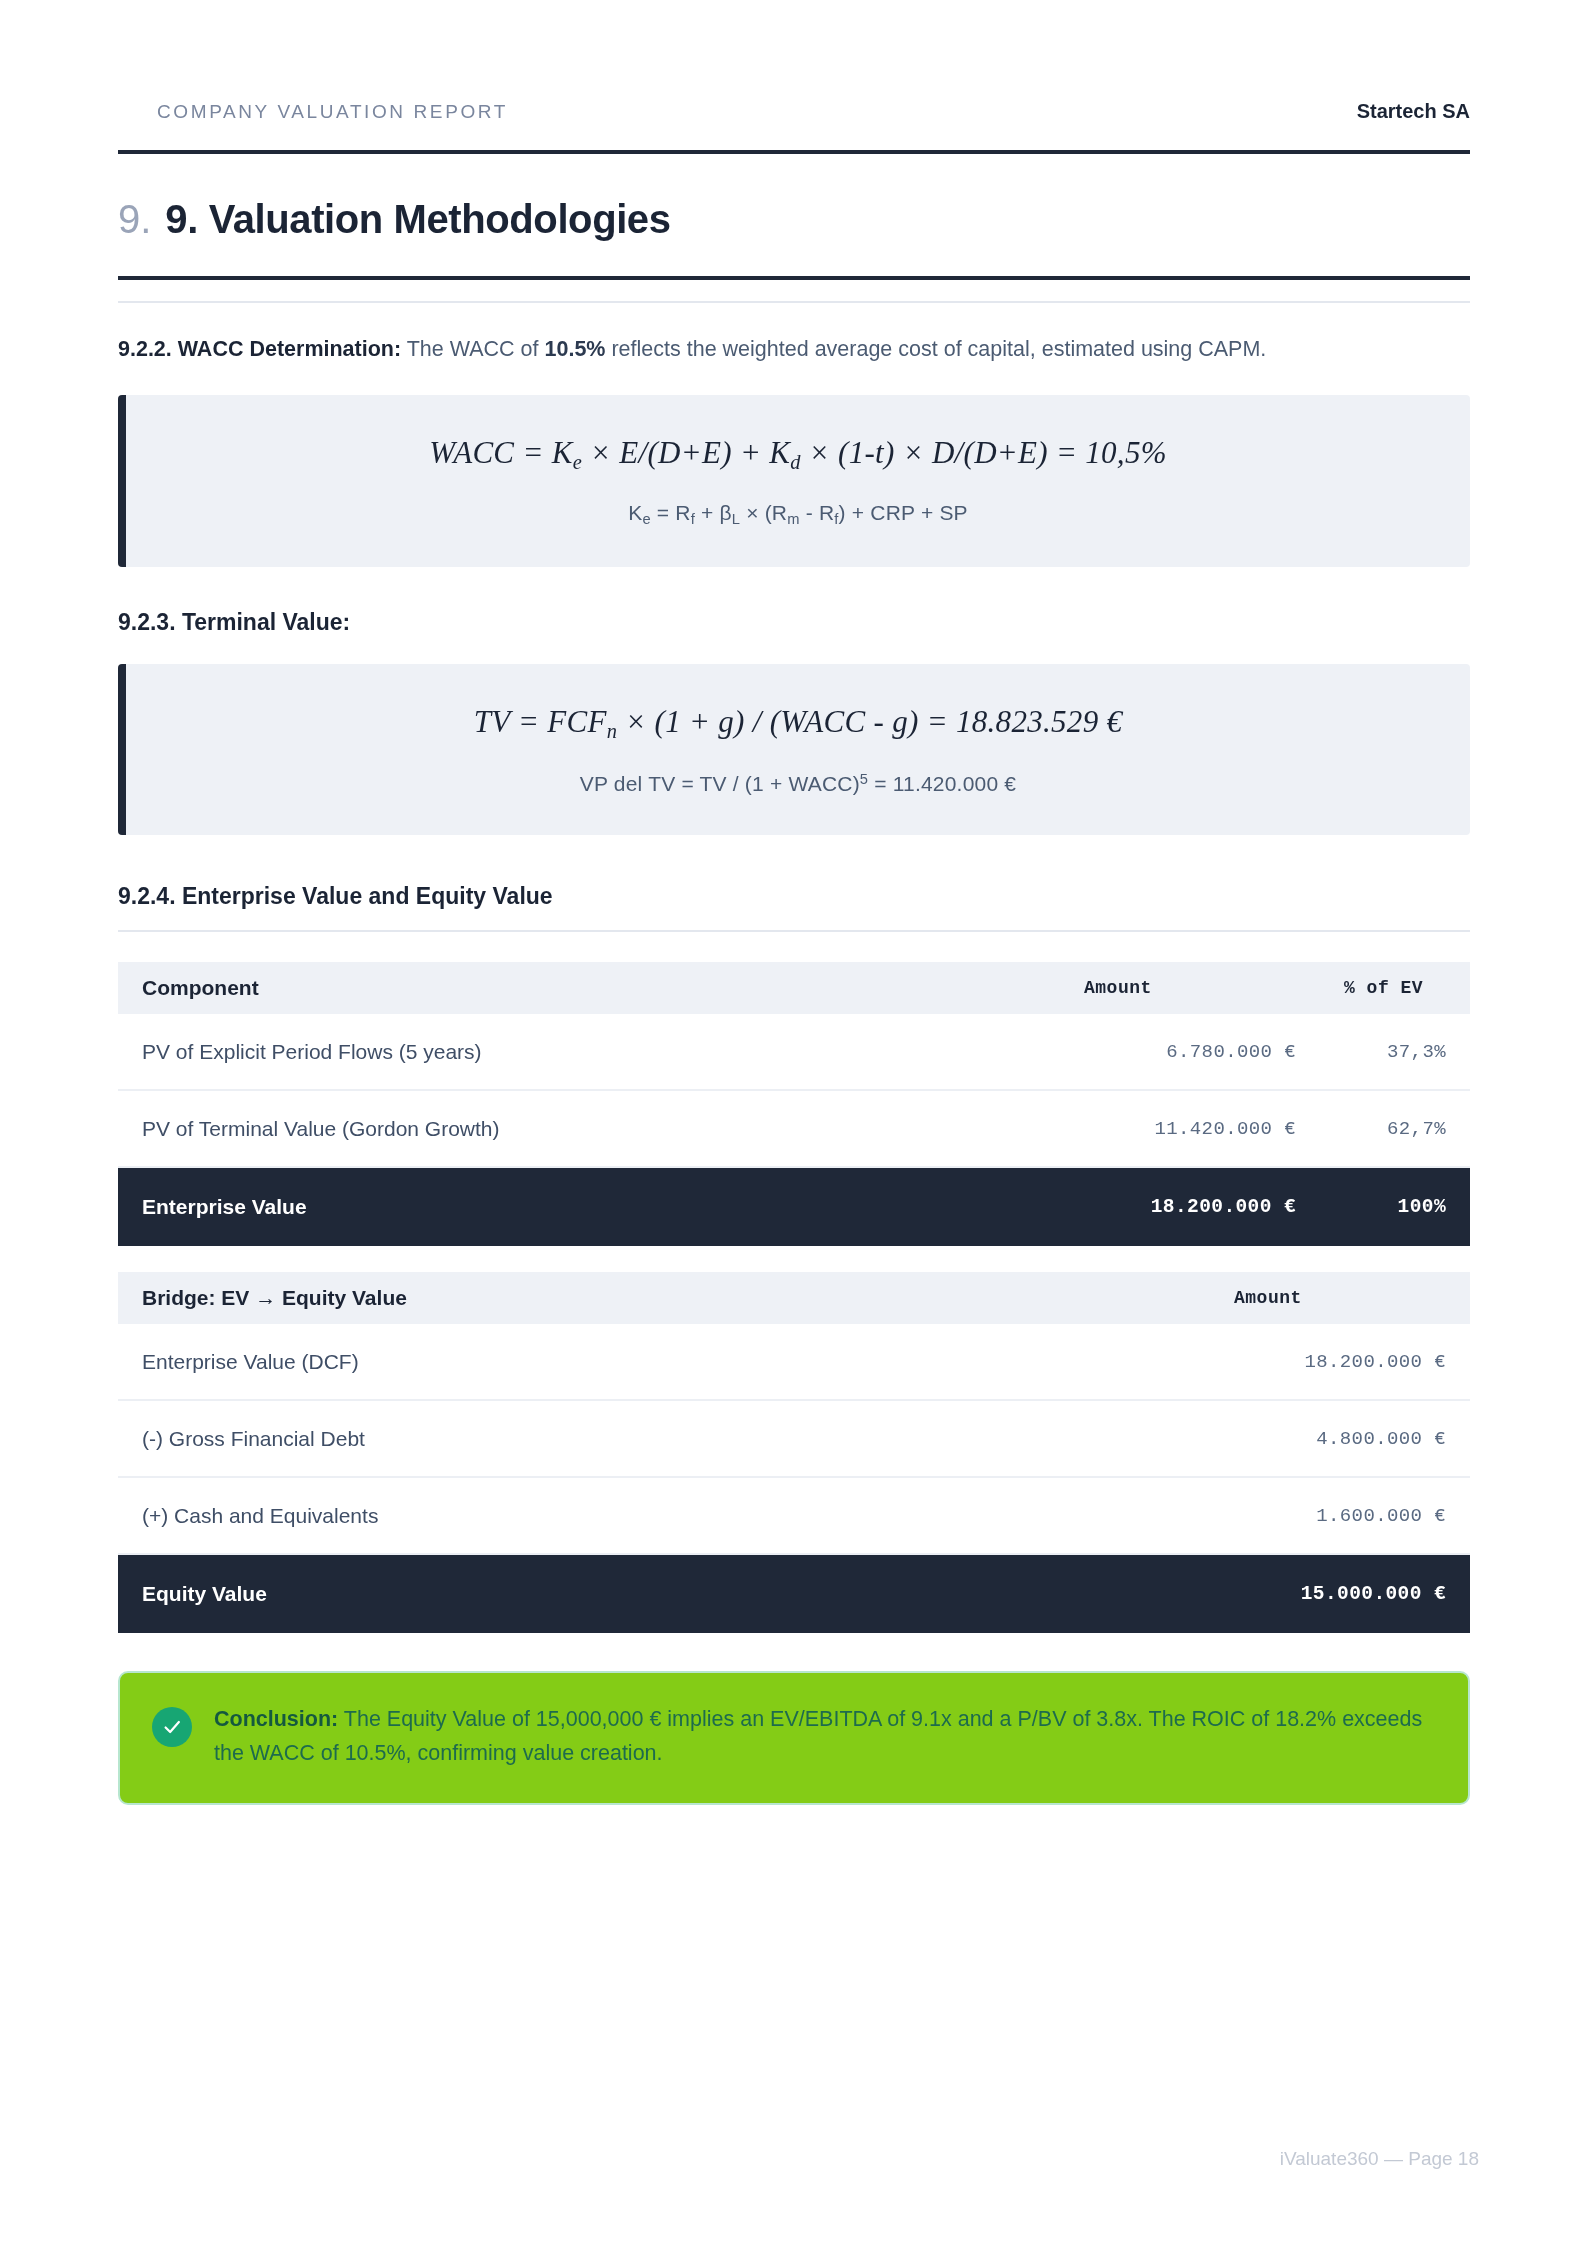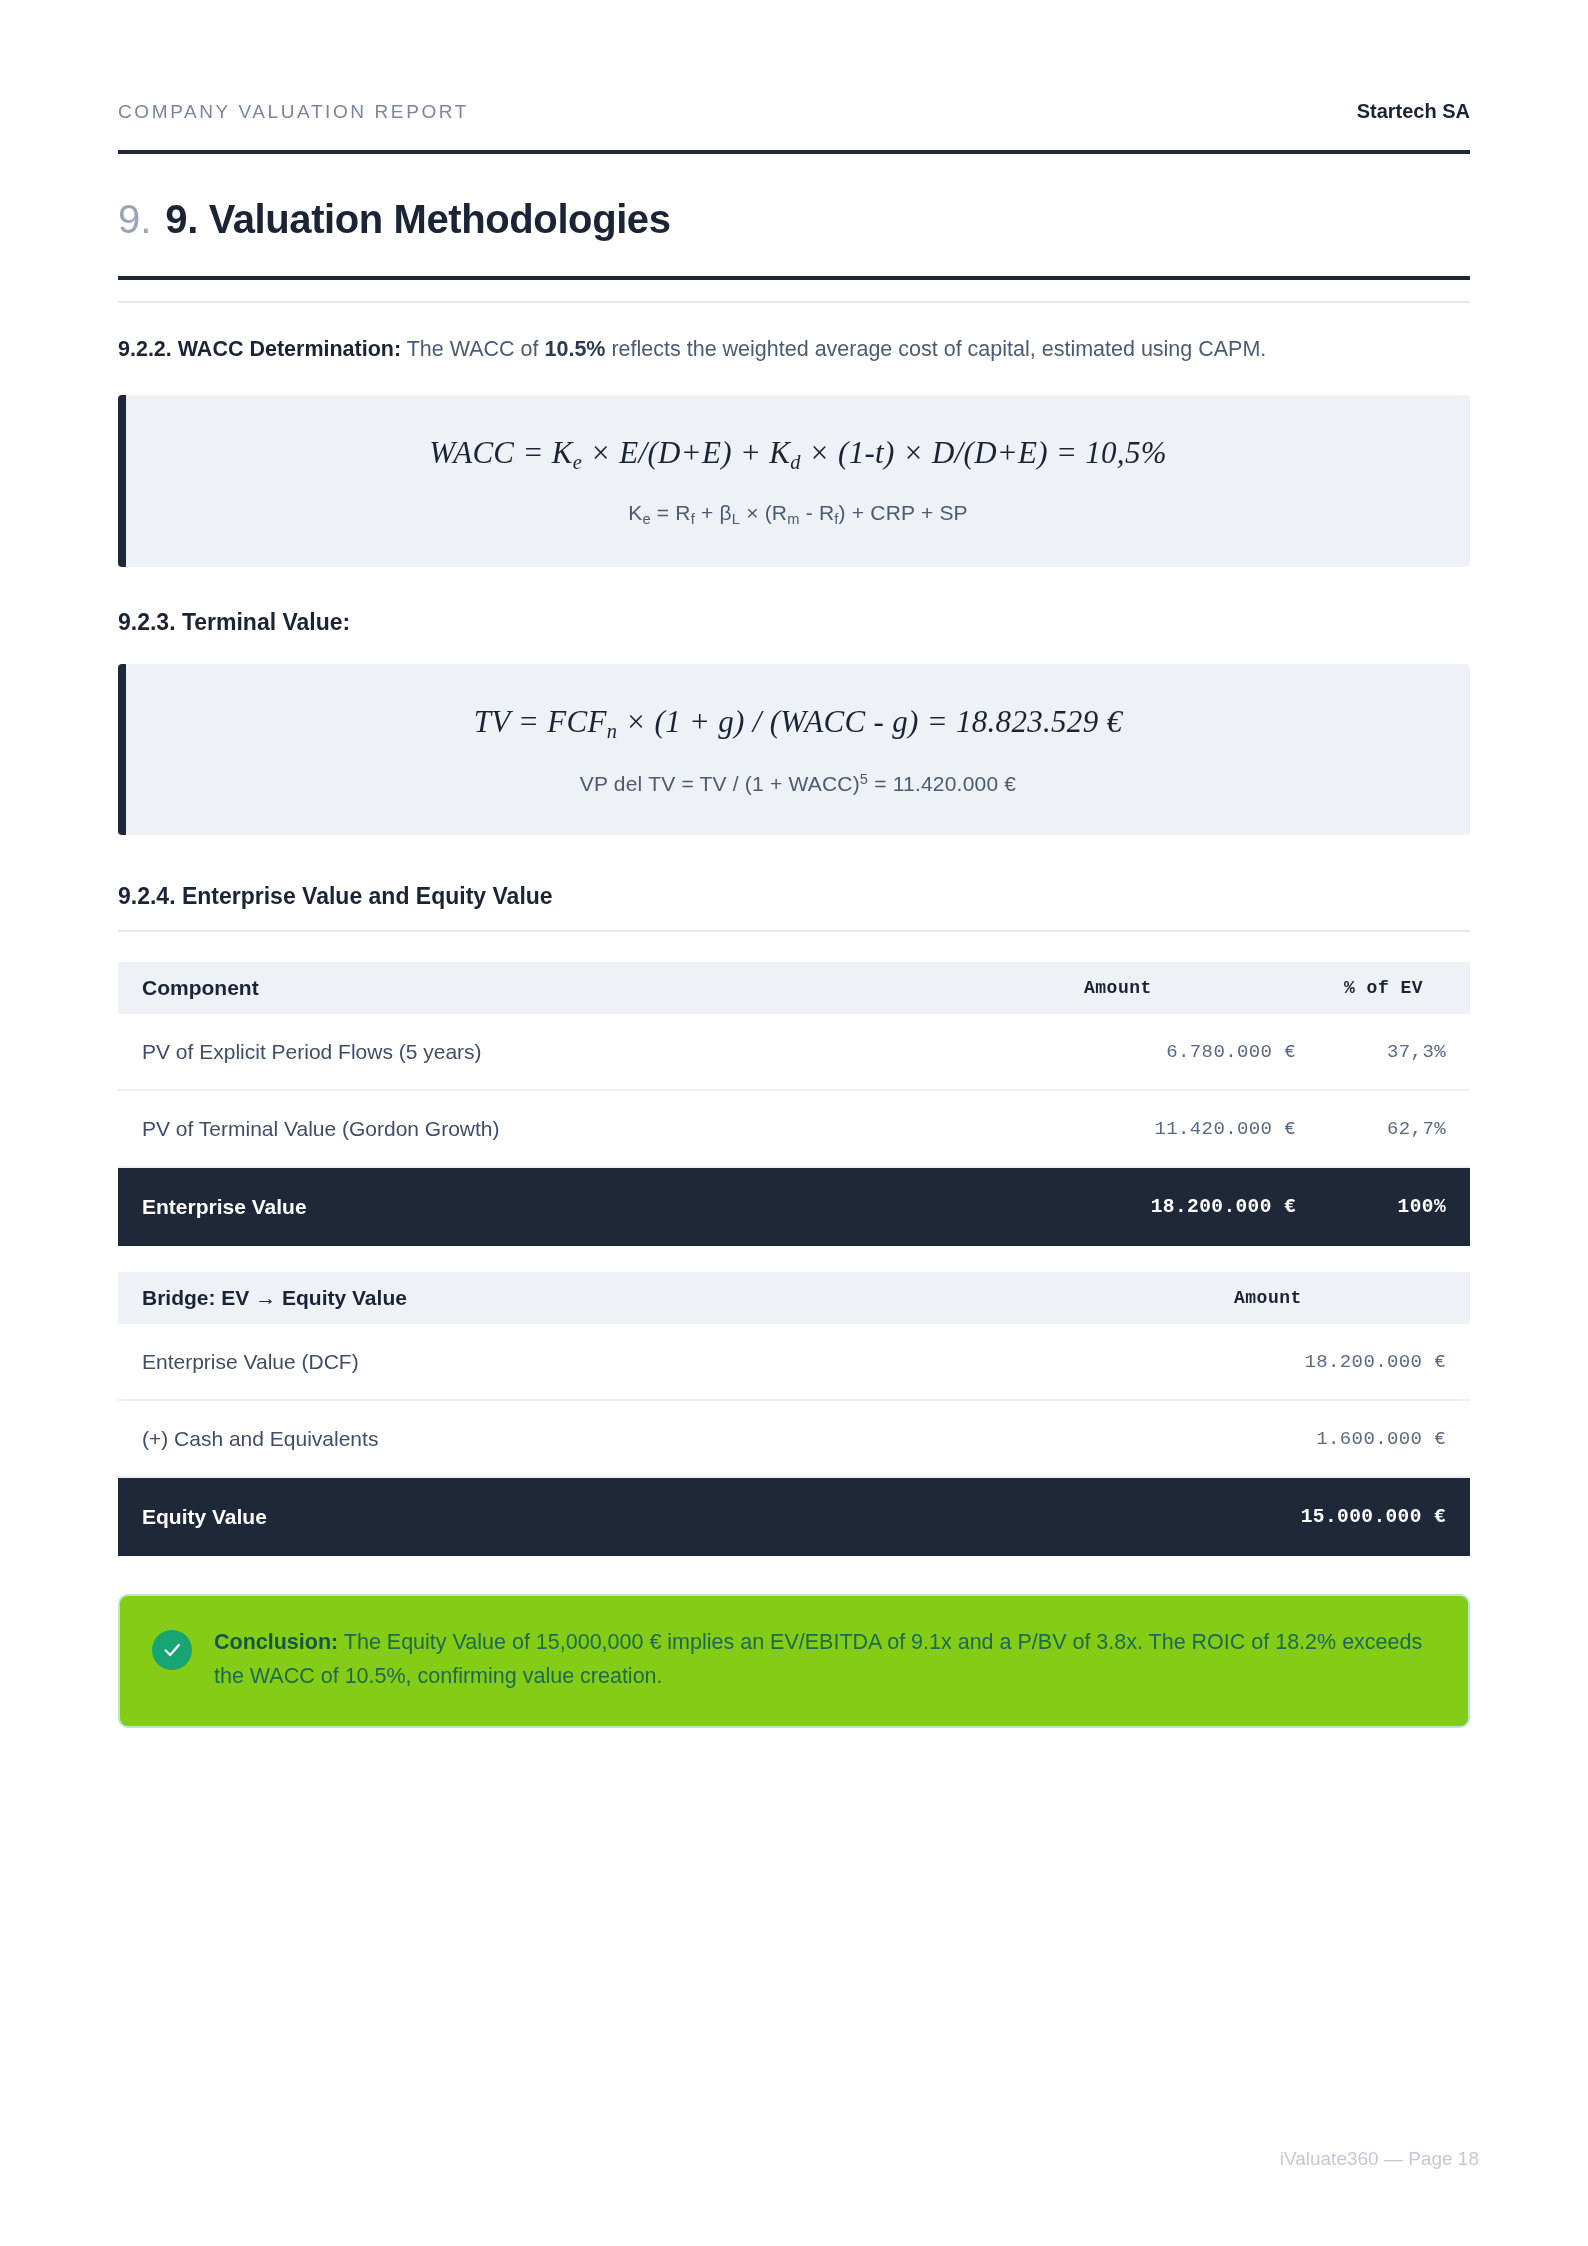--- a/index.html
+++ b/index.html
@@ -21,20 +21,21 @@
     padding: 0 118px;
     overflow: hidden;
   }
 
   
   .run-header {
     display: flex;
     align-items: baseline;
     justify-content: space-between;
     padding-top: 100px;
+    margin-left: 39px;
   }
   .run-header-left {
     font-size: 19px;
     letter-spacing: 2.6px;
     color: #7a869e;
     font-weight: 400;
     text-transform: uppercase;
   }
   .run-header-right {
     font-size: 20px;
@@ -351,20 +352,24 @@
         <th>Bridge: EV → Equity Value</th>
         <th class="num">Amount</th>
       </tr>
     </thead>
     <tbody>
       <tr>
         <td>Enterprise Value (DCF)</td>
         <td class="num">18.200.000 €</td>
       </tr>
       <tr>
+        <td>(-) Gross Financial Debt</td>
+        <td class="num">4.800.000 €</td>
+      </tr>
+      <tr>
         <td>(+) Cash and Equivalents</td>
         <td class="num">1.600.000 €</td>
       </tr>
       <tr class="total">
         <td>Equity Value</td>
         <td class="num">15.000.000 €</td>
       </tr>
     </tbody>
   </table>
 

